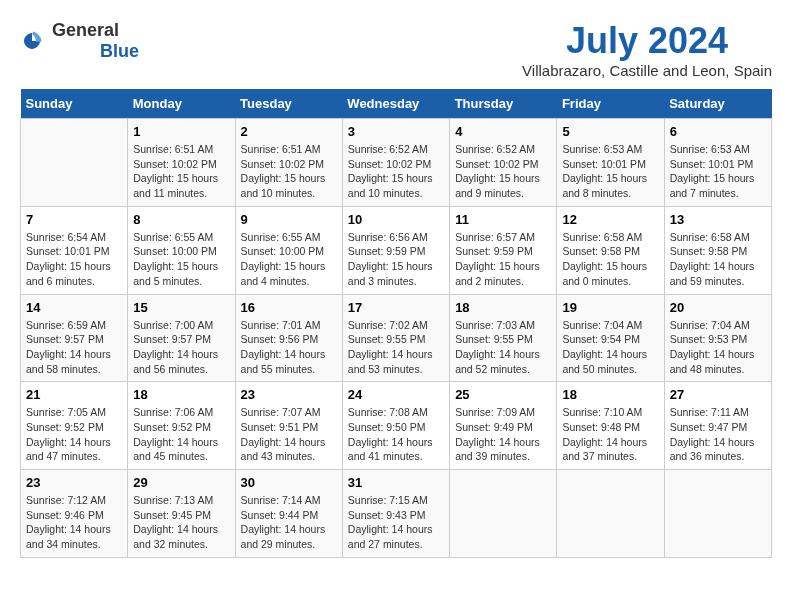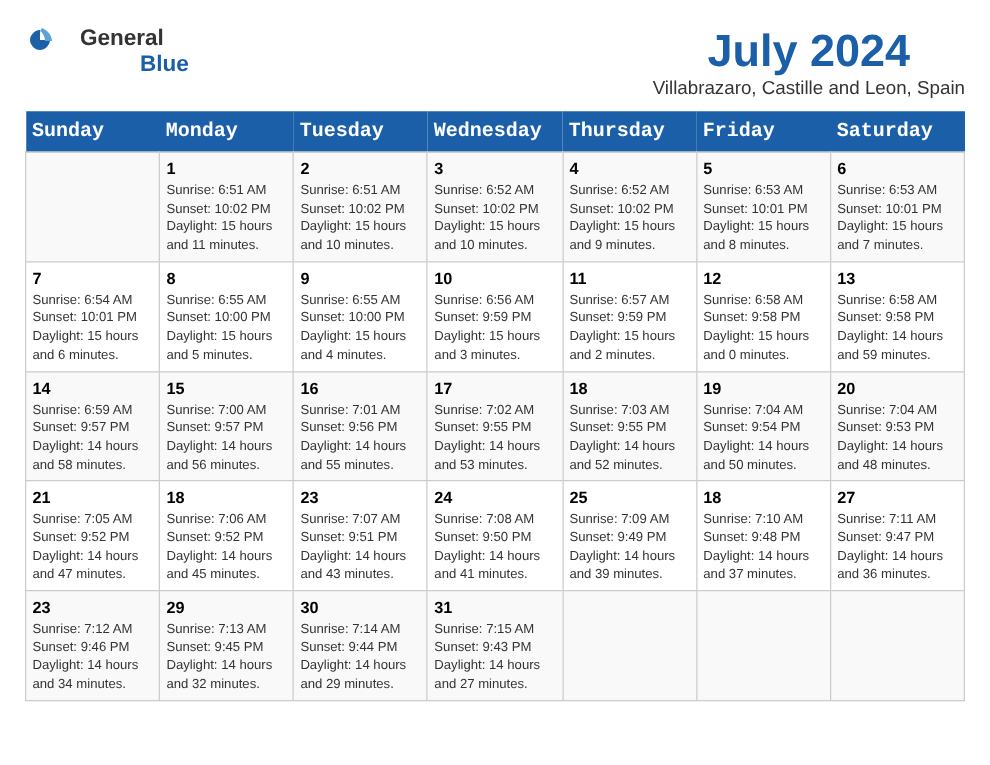--- a/index.html
+++ b/index.html
@@ -11,21 +11,22 @@
       padding: 20px;
     }
     .header-section {
       display: flex;
       justify-content: space-between;
       align-items: flex-start;
       margin-bottom: 10px;
     }
     .logo {
       display: flex;
-      gap: 20px;
+      align-items: center;
+      gap: 8px;
     }
     .logo-text-general {
       font-size: 18px;
       font-weight: bold;
       color: #333;
     }
     .logo-text-blue {
       font-size: 18px;
       font-weight: bold;
       color: #1a5fa8;
@@ -51,23 +52,22 @@
     table {
       width: 100%;
       border-collapse: collapse;
       font-size: 11px;
     }
     thead tr th {
       background-color: #1a5fa8;
       color: #fff;
       padding: 7px 5px;
       text-align: left;
-      font-size: 16px;
-      font-weight: bold;
-      font-family: Liberation Mono, monospace;
+      font-size: 13px;
+      font-weight: bold;
     }
     tbody tr td {
       border: 1px solid #ccc;
       padding: 5px;
       vertical-align: top;
       min-height: 80px;
     }
     tbody tr:nth-child(odd) td {
       background-color: #f9f9f9;
     }

